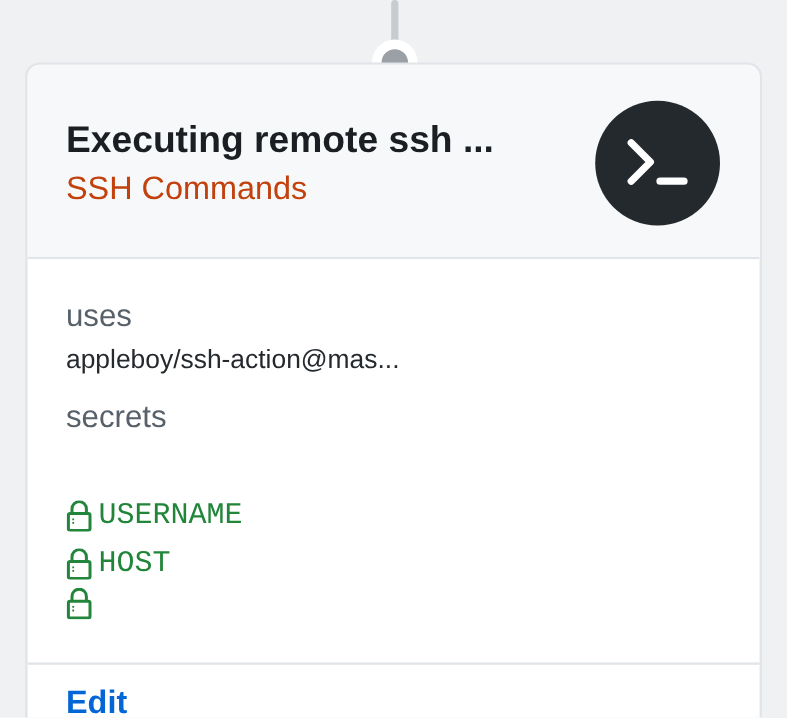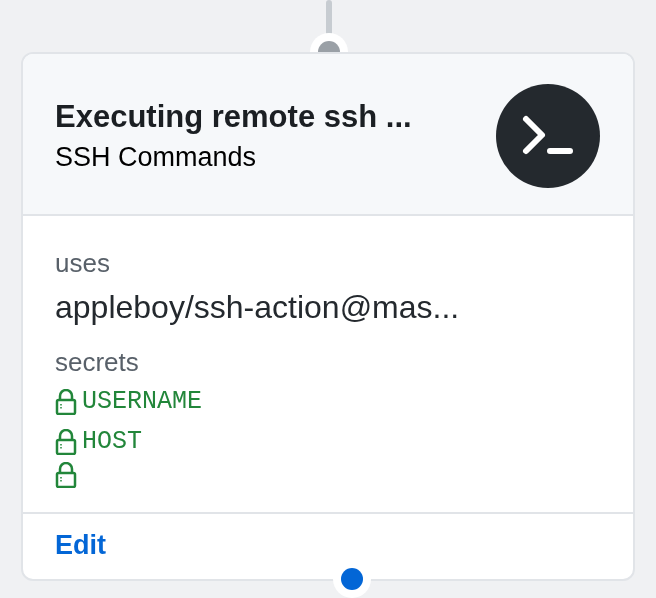--- a/index.html
+++ b/index.html
@@ -69,21 +69,21 @@
       color: #1b1f23;
       white-space: nowrap;
       overflow: hidden;
       text-overflow: ellipsis;
       line-height: 1.2;
       margin-bottom: 6px;
     }
     .header-subtitle {
       font-size: 27px;
       font-weight: 400;
-      color: #000000;
+      color: #c2410c;
       line-height: 1.2;
     }
     .terminal-badge {
       width: 104px;
       height: 104px;
       background: #24292e;
       border-radius: 50%;
       display: flex;
       align-items: center;
       justify-content: center;
@@ -91,32 +91,32 @@
     }
     .card-body {
       padding: 28px 32px 24px 32px;
     }
     .row {
       display: flex;
       align-items: flex-start;
       margin-bottom: 12px;
       flex-direction: column;
     }
-    .row:last-child { margin-bottom: 0; }
+    .row:last-child { margin-bottom: 12px; gap: 43px; }
     .row-label {
       width: 138px;
       flex-shrink: 0;
       font-size: 26px;
       color: #586069;
       line-height: 1.5;
     }
     .row-value {
       flex: 1;
       min-width: 0;
-      font-size: 32px;
+      font-size: 22px;
       color: #24292e;
       line-height: 1.5;
       white-space: nowrap;
       overflow: hidden;
       text-overflow: ellipsis;
     }
     .secrets-list {
       flex: 1;
       min-width: 0;
     }

